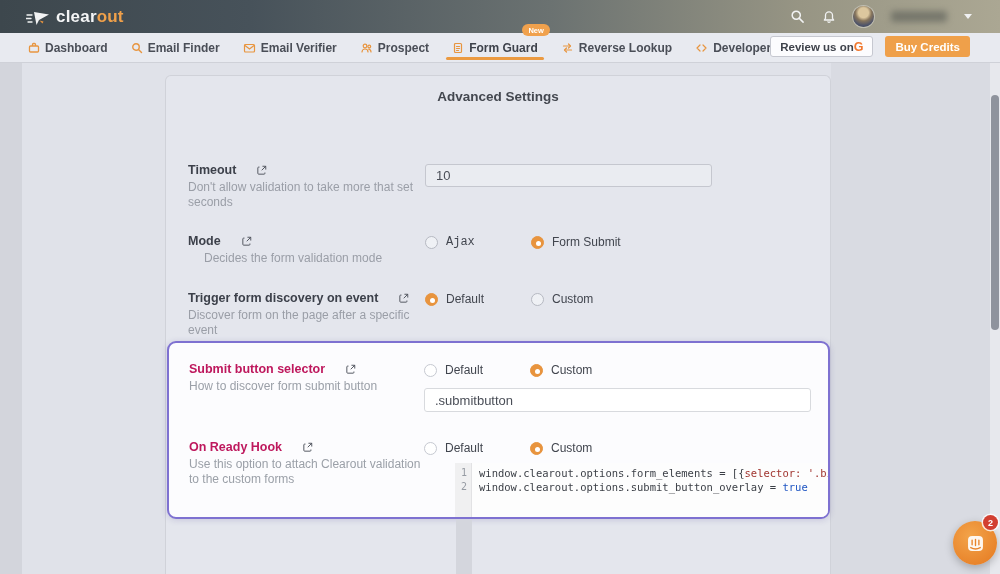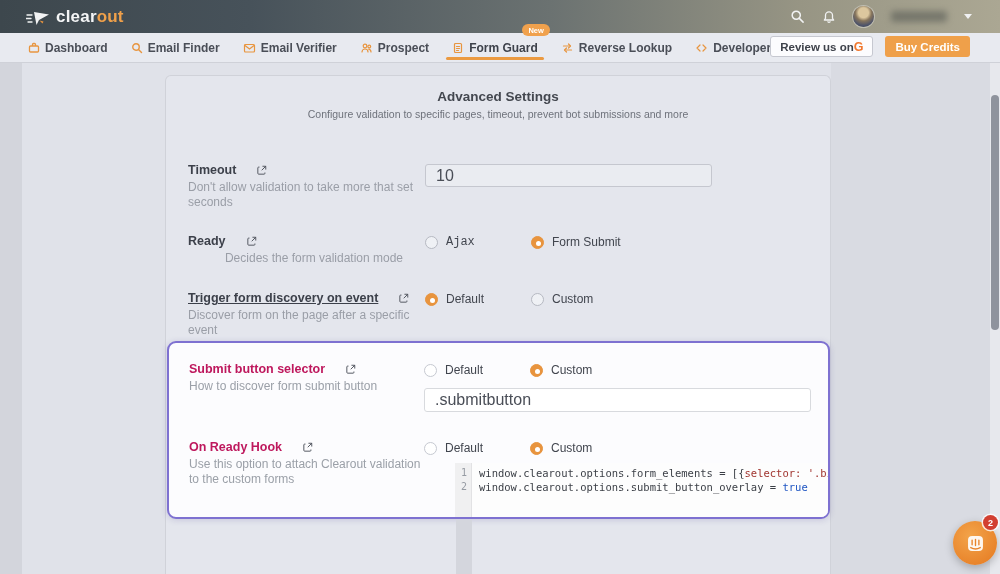--- a/index.html
+++ b/index.html
@@ -54,21 +54,21 @@
   .card-title { position:absolute; top:13px; left:0; width:100%; text-align:center;
     font-size:13.5px; font-weight:700; color:#43474f; }
   .card-subtitle { position:absolute; top:32px; left:0; width:100%; text-align:center;
     font-size:10.5px; color:#6e727b; }
 
   .field-label { position:absolute; display:flex; align-items:center; gap:21px;
     font-size:12.5px; font-weight:700; color:#3c404a; }
   .field-desc { position:absolute; font-size:12px; line-height:15px; color:#9a9ea7; width:252px; }
 
   .text-input { position:absolute; height:23px; background:#eaecf1; border:1px solid #c5c7cf;
-    border-radius:3px; font-size:16px; color:#4a4e57; padding:8px 10px;
+    border-radius:3px; font-size:13px; color:#4a4e57; padding:8px 10px;
     font-family:"Liberation Sans", sans-serif; outline:none; }
 
   .radio-opt { position:absolute; display:flex; align-items:center; gap:8px;
     font-size:12px; color:#41454e; cursor:pointer; }
   .radio { width:13px; height:13px; border-radius:50%; background:#eff1f5; border:1px solid #b6b9c2; position:relative; }
   .radio.checked { background:#e8943e; border:1px solid #e8943e; }
   .radio.checked::after { content:""; position:absolute; left:4px; top:4px; width:5px; height:5px;
     border-radius:50%; background:#fff; }
 
   
@@ -236,56 +236,55 @@
 </div>
 
 <div class="main-left-strip"></div>
 <div class="main-content-bg"></div>
 <div class="main-right-strip"></div>
 <div class="scroll-track"></div>
 <div class="scroll-thumb"></div>
 
 <div class="card">
   <div class="card-title">Advanced Settings</div>
-  <div class="card-subtitle">Configure validation to specific pages, timeout, prevent bot submissions and more</div>
 
   <div class="field-label" style="left:22px; top:87px;">
     <span>Timeout</span>
     <span>
       <svg width="10" height="10" viewBox="0 0 24 24" fill="none" stroke="#565a63" stroke-width="2.4" stroke-linecap="round" stroke-linejoin="round">
         <path d="M5 5h-1a2 2 0 0 0-2 2v13a2 2 0 0 0 2 2h13a2 2 0 0 0 2-2v-1"></path>
           <path d="M12 12L21 3"></path>
           <path d="M14 3h7v7"></path>
       </svg>
     </span>
   </div>
   <div class="field-desc" style="left:22px; top:104px;">Don't allow validation to take more that set seconds</div>
   <input class="text-input" style="left: 259px; top: 88px; width: 287px;" value="10">
 
   <div class="field-label" style="left:22px; top:158px;">
-    <span>Ready</span>
+    <span>Mode</span>
     <span>
       <svg width="10" height="10" viewBox="0 0 24 24" fill="none" stroke="#565a63" stroke-width="2.4" stroke-linecap="round" stroke-linejoin="round">
         <path d="M5 5h-1a2 2 0 0 0-2 2v13a2 2 0 0 0 2 2h13a2 2 0 0 0 2-2v-1"></path>
           <path d="M12 12L21 3"></path>
           <path d="M14 3h7v7"></path>
       </svg>
     </span>
   </div>
-  <div class="field-desc" style="left:22px; top:175px;text-align:center;">Decides the form validation mode</div>
+  <div class="field-desc" style="left:38px; top:175px;">Decides the form validation mode</div>
   <div class="radio-opt" style="left:259px; top:159px;font-family:Liberation Mono, monospace;">
     <span class="radio"></span>
     <span>Ajax</span>
   </div>
   <div class="radio-opt" style="left:365px; top:159px;">
     <span class="radio checked"></span>
     <span>Form Submit</span>
   </div>
 
-  <div class="field-label" style="left:22px; top:215px;text-decoration:underline;">
+  <div class="field-label" style="left:22px; top:215px;">
     <span>Trigger form discovery on event</span>
     <span>
       <svg width="10" height="10" viewBox="0 0 24 24" fill="none" stroke="#565a63" stroke-width="2.4" stroke-linecap="round" stroke-linejoin="round">
         <path d="M5 5h-1a2 2 0 0 0-2 2v13a2 2 0 0 0 2 2h13a2 2 0 0 0 2-2v-1"></path>
           <path d="M12 12L21 3"></path>
           <path d="M14 3h7v7"></path>
       </svg>
     </span>
   </div>
   <div class="field-desc" style="left:22px; top:232px;">Discover form on the page after a specific event</div>

